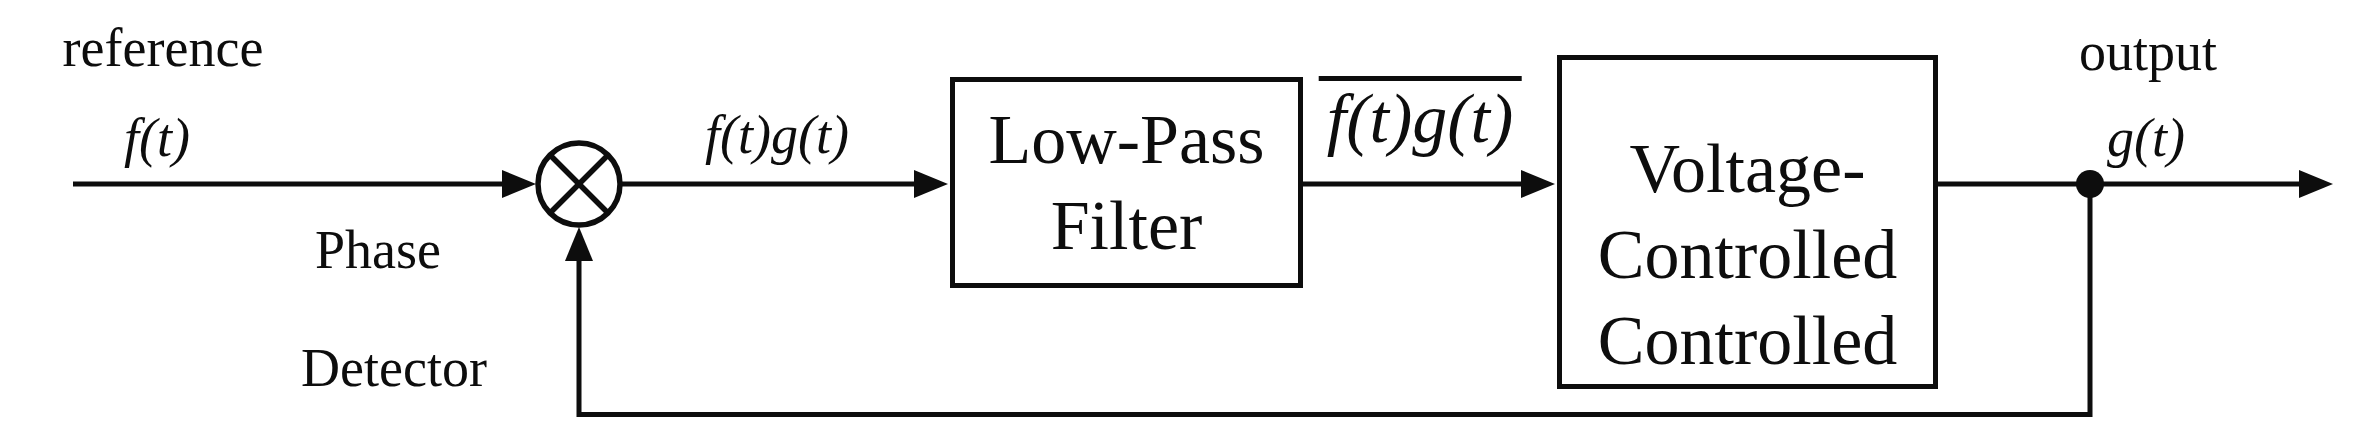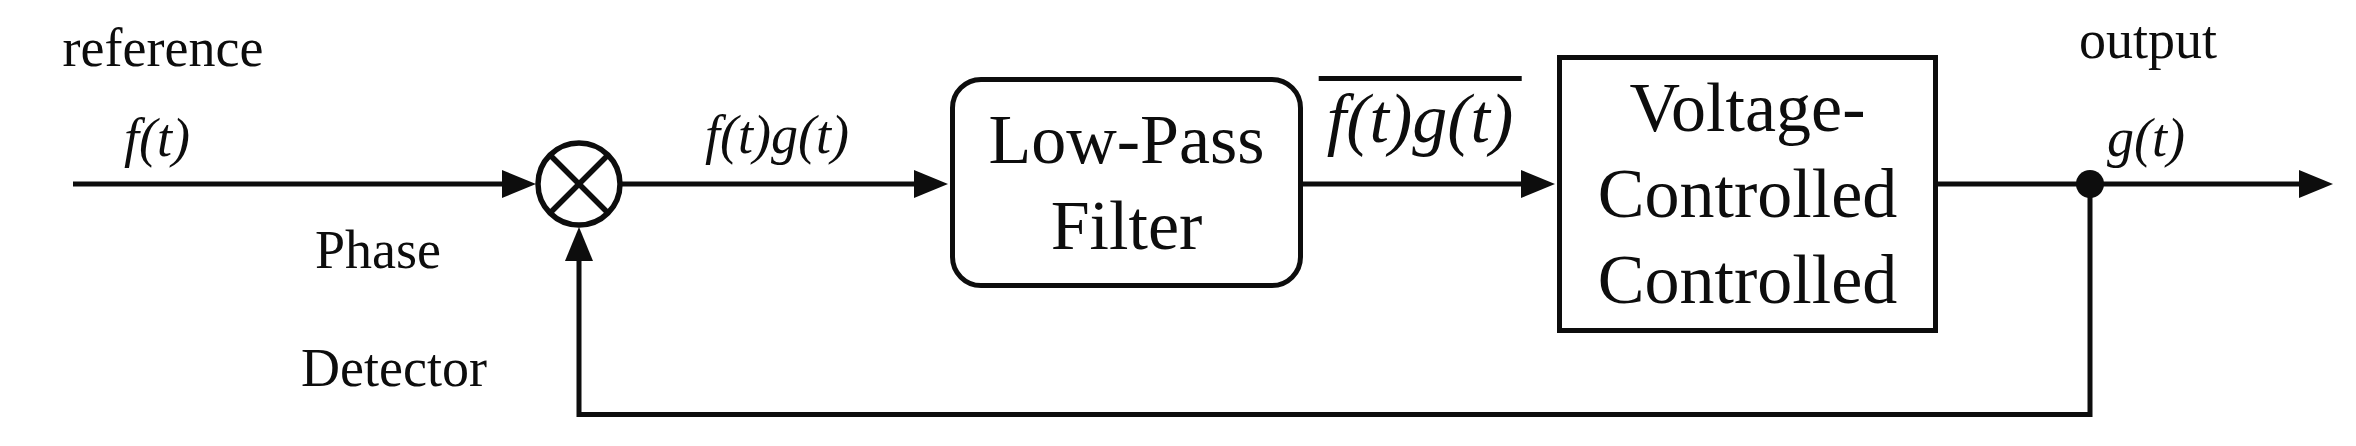--- a/index.html
+++ b/index.html
@@ -55,27 +55,27 @@
     align-items: center;
     text-align: center;
     font-size: 70px;
     line-height: 86px;
   }
   .block-lpf {
     left: 950px;
     top: 77px;
     width: 353px;
     height: 211px;
-    border-radius: 31px;
   }
   .block-vco {
     left: 1557px;
     top: 55px;
     width: 381px;
-    height: 278px;
+    height: 334px;
+    justify-content: flex-end;
   }
   .block-line {
     white-space: nowrap;
   }
 </style>
 </head>
 <body>
 
 <div class="canvas">
 
@@ -120,21 +120,21 @@
   <div class="label math" style="left:157px; top:130px;">f(t)</div>
 
   <div class="label" style="left:378px; top:250px;">Phase</div>
 
   <div class="label" style="left:394px; top:342px;margin-top:26px;">Detector</div>
 
   <div class="label math" style="left:777px; top:127px;">f(t)g(t)</div>
 
   <div class="overline-label">f(t)g(t)</div>
 
-  <div class="label" style="left:2148px; top:40px;font-family:Liberation Serif, serif;">output</div>
+  <div class="label" style="left:2148px; top:52px;font-family:Liberation Serif, serif;">output</div>
 
   <div class="label math" style="left:2146px; top:130px;">g(t)</div>
 
   <div class="block block-lpf">
     <div class="block-line">Low-Pass</div>
     <div class="block-line">Filter</div>
   </div>
 
   <div class="block block-vco">
     <div class="block-line">Voltage-</div>

